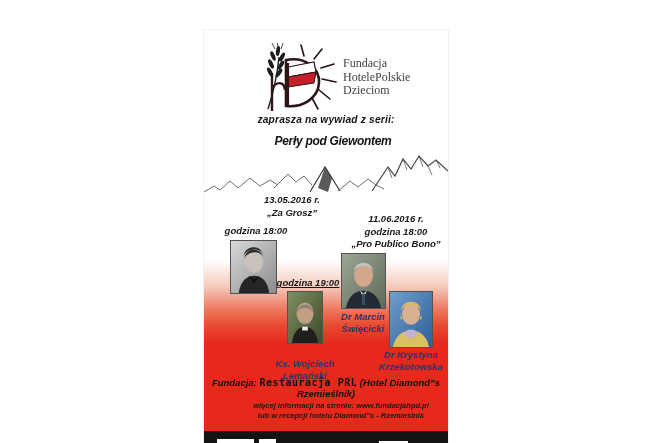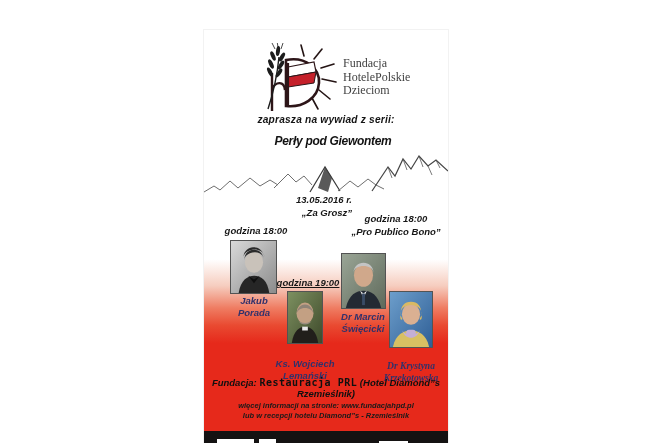--- a/index.html
+++ b/index.html
@@ -23,47 +23,47 @@
     left:0;top:83px;width:244px;
     font-size:10.5px;font-style:italic;font-weight:600;color:#151515;letter-spacing:.2px;
     transform:scaleX(.97);
   }
   .title{
     left:0;top:104px;width:244px;
     font-size:12px;font-weight:bold;font-style:italic;color:#121212;letter-spacing:-.3px;
     transform:translateX(7px);
   }
   .evt{font-size:9.5px;font-weight:bold;font-style:italic;color:#161616;line-height:12.5px;}
-  .evt-left{left:28px;top:164px;width:120px;text-align:right;}
+  .evt-left{left:28px;top:164px;width:120px;}
   .evt-right{left:132px;top:183px;width:120px;}
   .time-label{font-size:9.5px;font-weight:bold;font-style:italic;color:#161616;}
   .t-left{left:2px;top:195px;width:100px;}
   .t-mid{left:54px;top:247px;width:100px;text-decoration:underline;}
   .photo{border:1px solid rgba(20,20,20,.45);box-sizing:border-box;background:#888;}
   .photo svg{display:block;width:100%;height:100%;}
   .p-porada{left:26px;top:210px;width:47px;height:54px;}
   .p-lemanski{left:83px;top:261px;width:36px;height:53px;}
   .p-swiecicki{left:137px;top:223px;width:45px;height:56px;}
   .p-krzekotowska{left:185px;top:261px;width:44px;height:57px;}
   .guest-name{
     font-size:9.5px;font-weight:bold;font-style:italic;color:#31316b;line-height:11.5px;
   }
   .n-porada{left:10px;top:265px;width:80px;}
   .n-lemanski{left:61px;top:328px;width:80px;}
   .n-swiecicki{left:119px;top:281px;width:80px;}
-  .n-krzekotowska{left:167px;top:331px;width:80px;font-family:Liberation Serif, serif;}
+  .n-krzekotowska{left:167px;top:319px;width:80px;}
   .venue{
     left:0;top:347px;width:244px;font-size:9.5px;font-weight:bold;font-style:italic;color:#101010;
   }
   .venue .mono{
     font-family:"DejaVu Sans Mono",monospace;font-style:normal;letter-spacing:.5px;font-size:10px;
   }
   .info{
     left:0;top:371px;width:244px;font-size:7.5px;line-height:9.5px;
-    font-weight:bold;font-style:italic;color:#1a1a1a;
+    font-weight:bold;font-style:italic;color:#1a1a1a;padding-left:15px;
   }
   .footer{
     left:0;top:401px;width:244px;height:40px;background:#141212;
     display:flex;align-items:center;justify-content:center;gap:5px;box-sizing:border-box;padding:0 4px;
   }
   .lg{display:flex;align-items:center;justify-content:center;box-sizing:border-box;}
   .lg-fund{width:37px;height:24px;background:#fff;gap:1px;padding:1px;}
   .lg-fund .txt{font-family:"Liberation Serif",serif;font-size:4px;line-height:4.5px;color:#555;}
   .lg-kol{width:17px;height:24px;background:#fff;flex-direction:column;gap:0;}
   .lg-kol .word{font-size:4.5px;font-weight:bold;color:#b3202a;line-height:5px;}
@@ -161,20 +161,21 @@
       <line x1="232" y1="6" x2="236" y2="14"></line>
     </g>
   </svg>
 
   <div class="abs evt evt-left center">
     <div>13.05.2016 r.</div>
     <div>„Za Grosz”</div>
   </div>
 
   <div class="abs evt evt-right center">
+    <div>11.06.2016 r.</div>
     <div>godzina 18:00</div>
     <div>„Pro Publico Bono”</div>
   </div>
 
   <div class="abs time-label t-left center">godzina 18:00</div>
   <div class="abs time-label t-mid center">godzina 19:00</div>
 
   <div class="abs photo p-porada">
     <svg viewBox="0 0 47 54" preserveAspectRatio="none">
       <defs>
@@ -183,24 +184,20 @@
             <stop offset="1" stop-color="#8c8c8c"></stop>
           </linearGradient>
         </defs>
       <rect width="47" height="54" fill="url(#bgp)"></rect>
       <path d="M8,54 C10,40 18,36 24,36 C32,36 38,41 40,54 Z" fill="#262626"></path>
       <path d="M18,36 L24,44 L30,36 L24,40 Z" fill="#0f0f0f"></path>
       <ellipse cx="24" cy="22" rx="9.5" ry="11" fill="#c9c2ba"></ellipse>
       <path d="M14,20 C14,10 34,8 34,19 C34,14 30,9 24,9 C18,9 14,13 14,20 Z" fill="#2b2b2b"></path>
       <path d="M13,16 C16,7 33,6 35,16 C33,9 28,6 23,6.5 C18,7 14,10 13,16 Z" fill="#2b2b2b"></path>
     </svg>
-  </div>
-  <div class="abs guest-name n-porada center">
-    <div>Jakub</div>
-    <div>Porada</div>
   </div>
 
   <div class="abs photo p-lemanski">
     <svg viewBox="0 0 36 53" preserveAspectRatio="none">
       <defs>
           <linearGradient id="bgl" x1="0" y1="0" x2="1" y2="1">
         <stop offset="0" stop-color="#7d9060"></stop>
             <stop offset="1" stop-color="#3e4a2b"></stop>
           </linearGradient>
         </defs>

